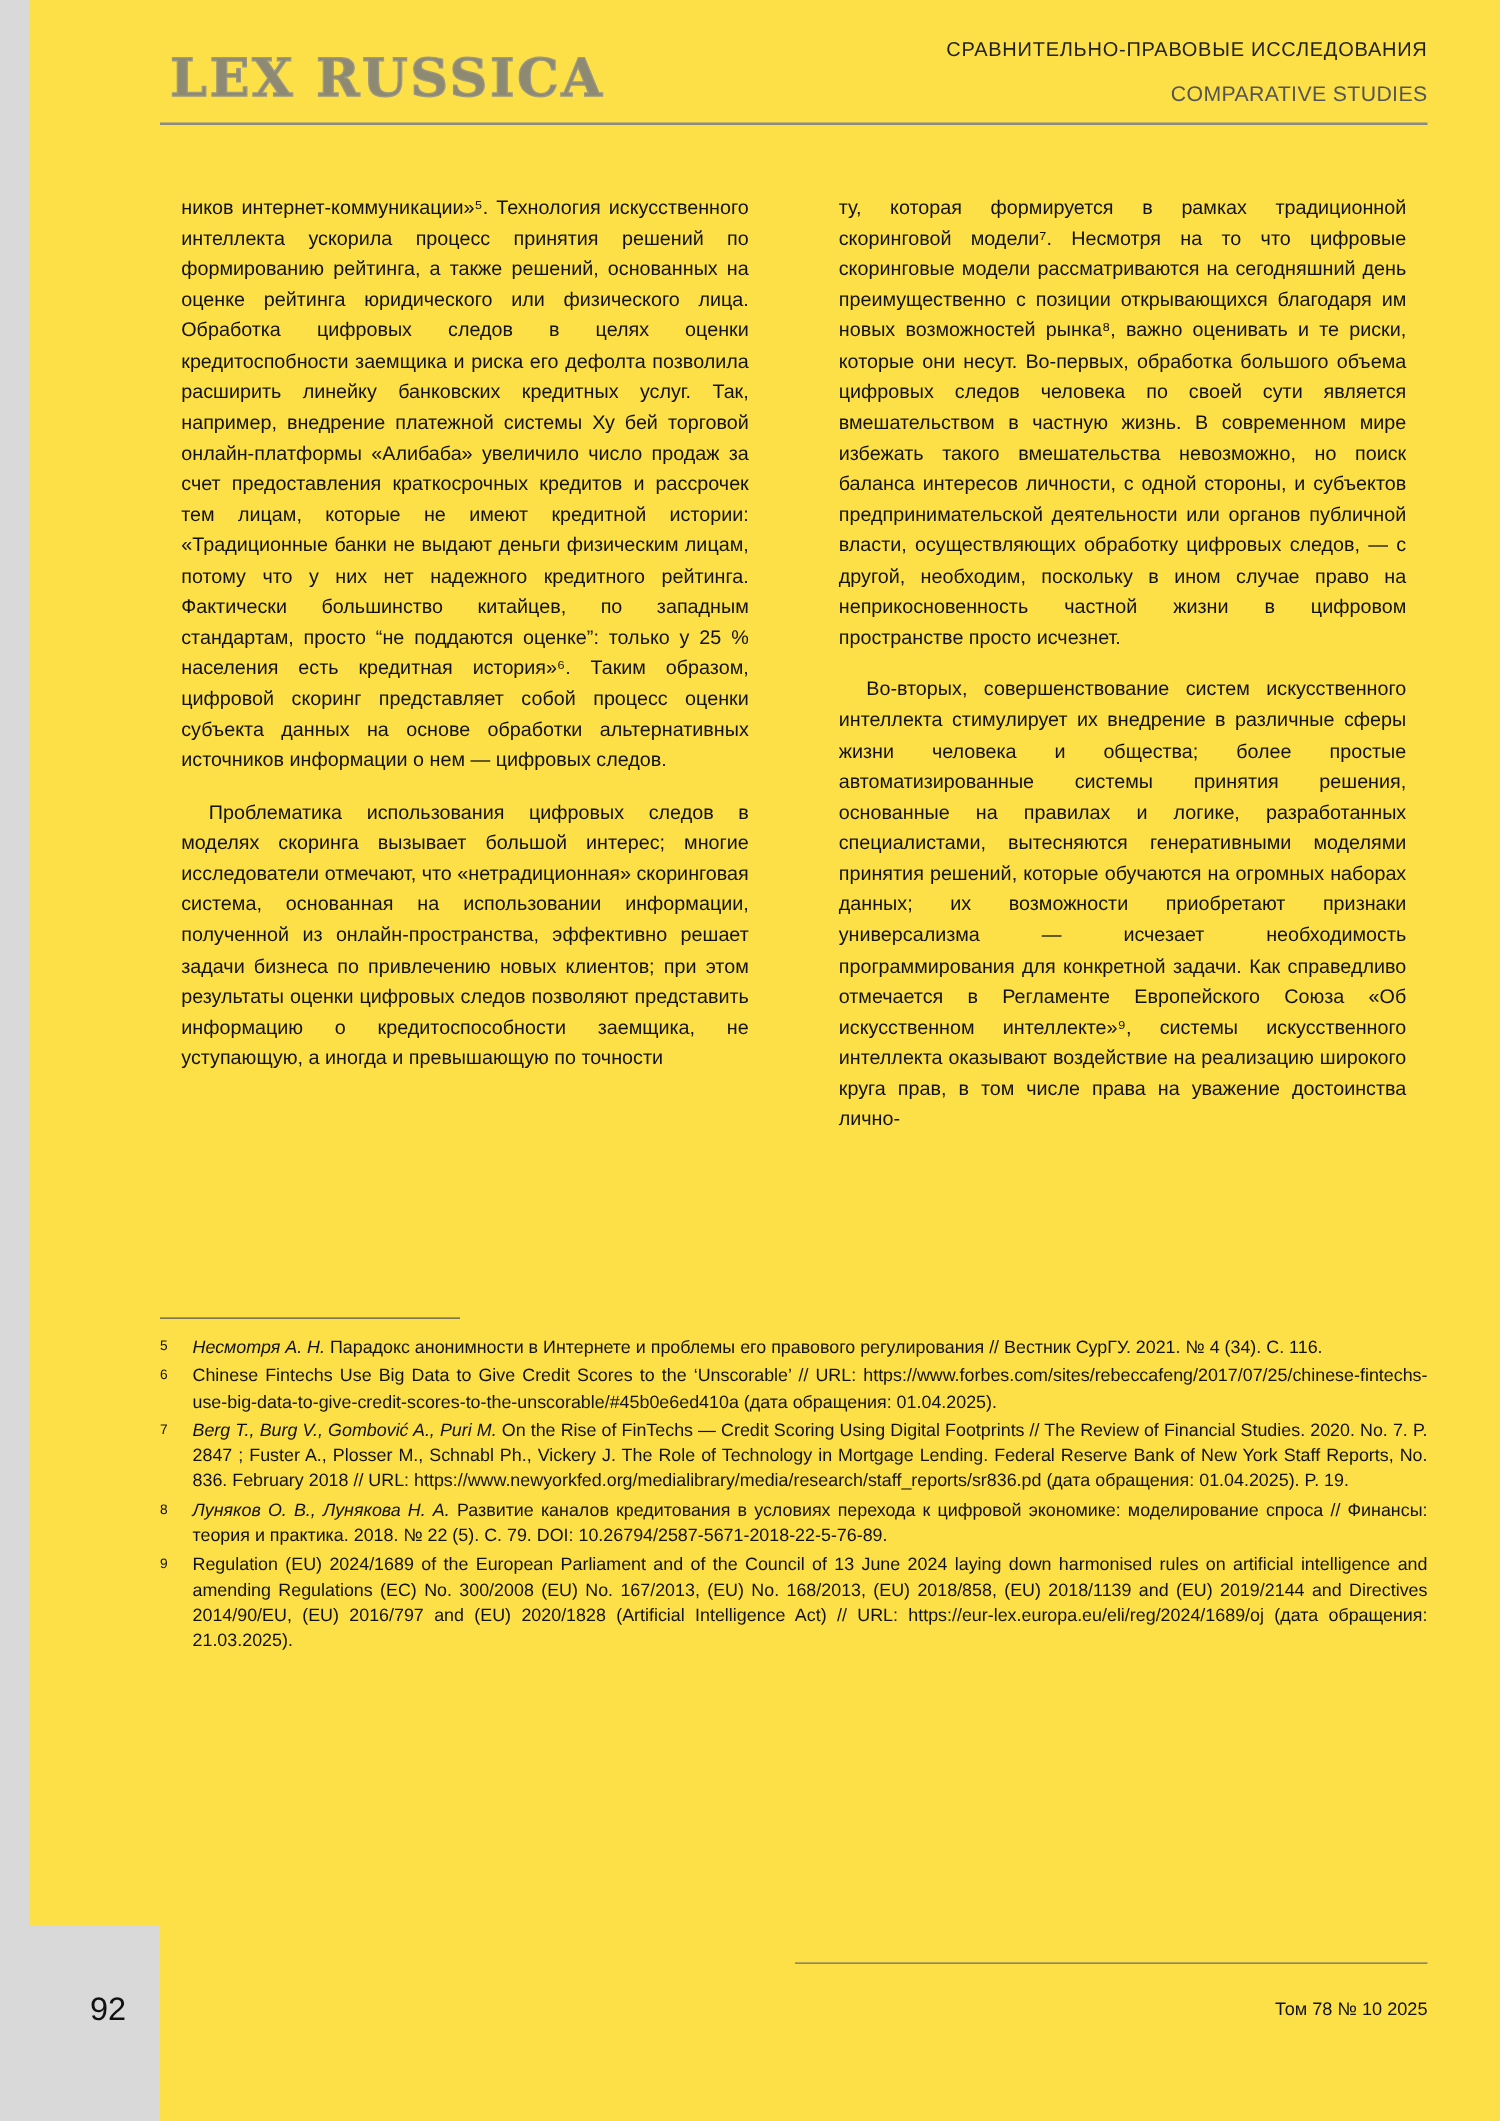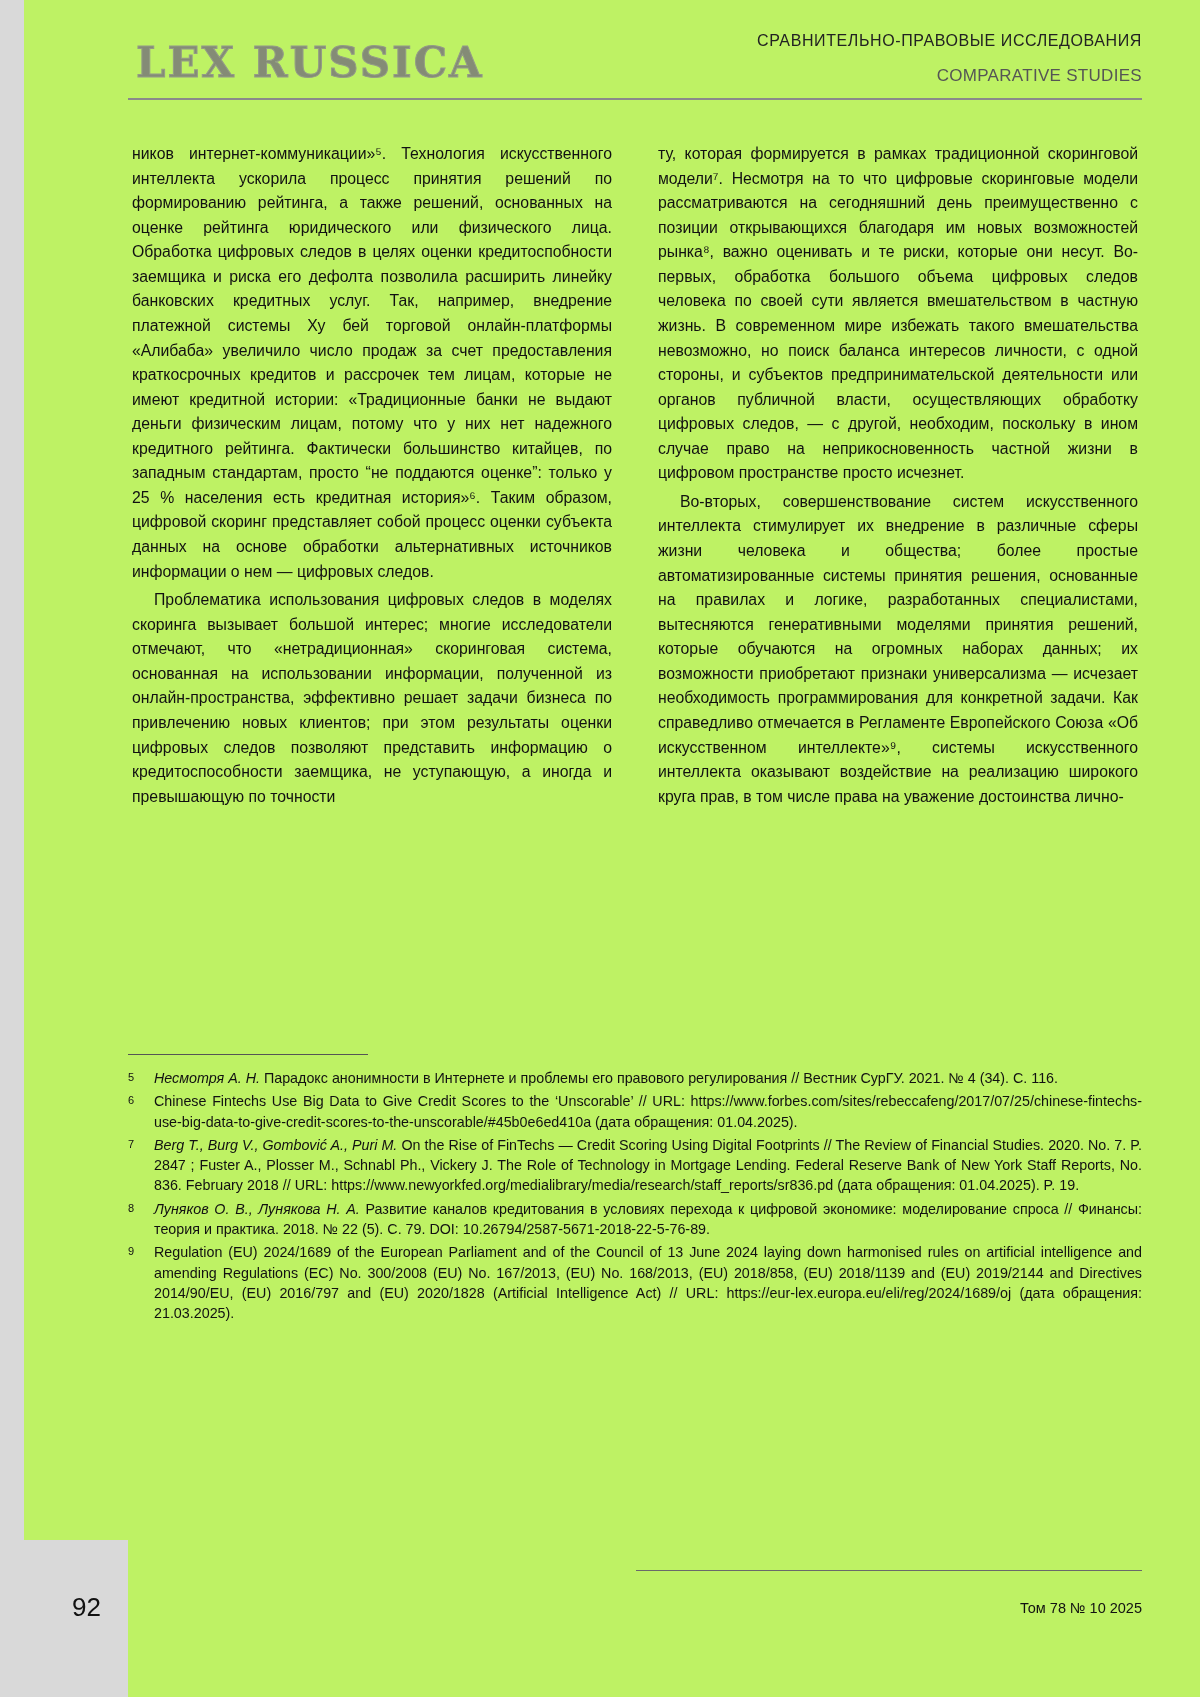--- a/index.html
+++ b/index.html
@@ -13,21 +13,21 @@
     font-family: "Liberation Sans", sans-serif;
     color: #1a1a1a;
     position: relative;
     overflow: hidden;
   }
   .page {
     position: absolute;
     left: 0; top: 0;
     width: 1200px;
     height: 1697px;
-    background: #bef264;
+    background: #fde047;
   }
   
   .left-bar {
     position: absolute;
     left: 0; top: 0;
     width: 24px;
     height: 1697px;
     background: #d9d9d9;
   }
   .left-bar-2 {
@@ -94,21 +94,21 @@
     gap: 38px;
   }
   .col {
     width: 488px;
     font-size: 15.8px;
     line-height: 1.555;
     text-align: justify;
     color: #111;
   }
   .col p {
-    margin: 4px;
+    margin: 17px;
   }
   .col p.indent {
     text-indent: 22px;
   }
   
   .fn-rule {
     position: absolute;
     left: 128px;
     top: 1054px;
     width: 240px;

